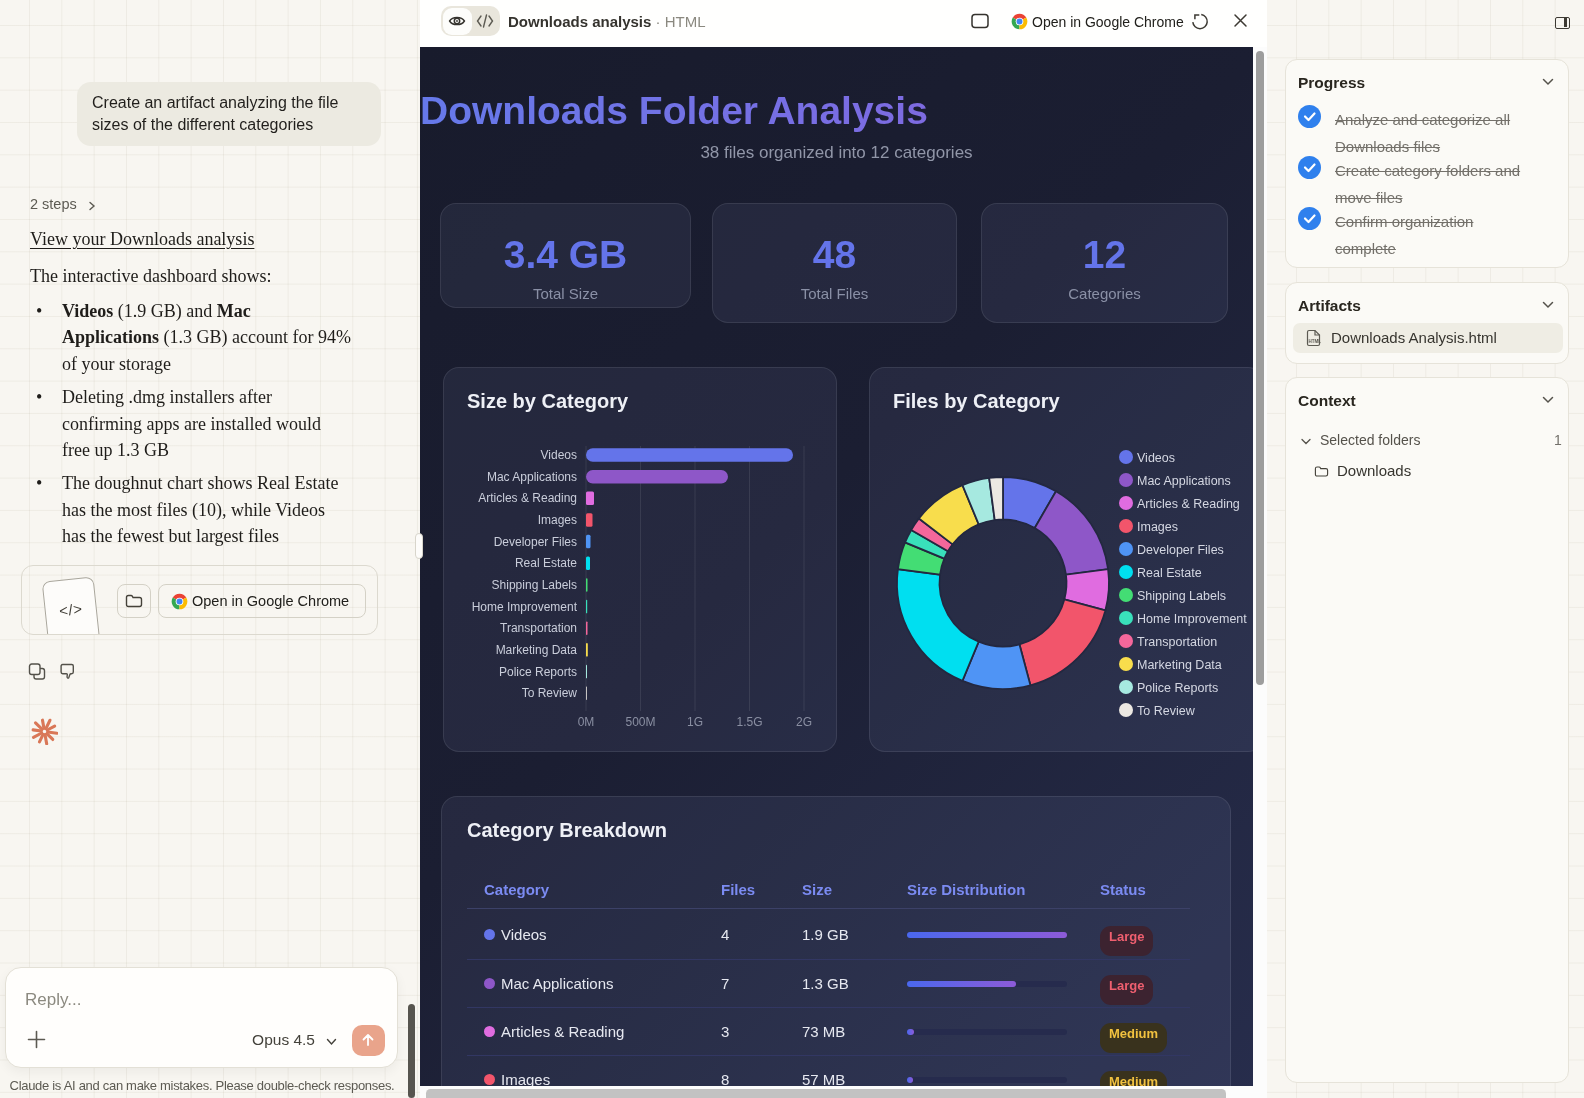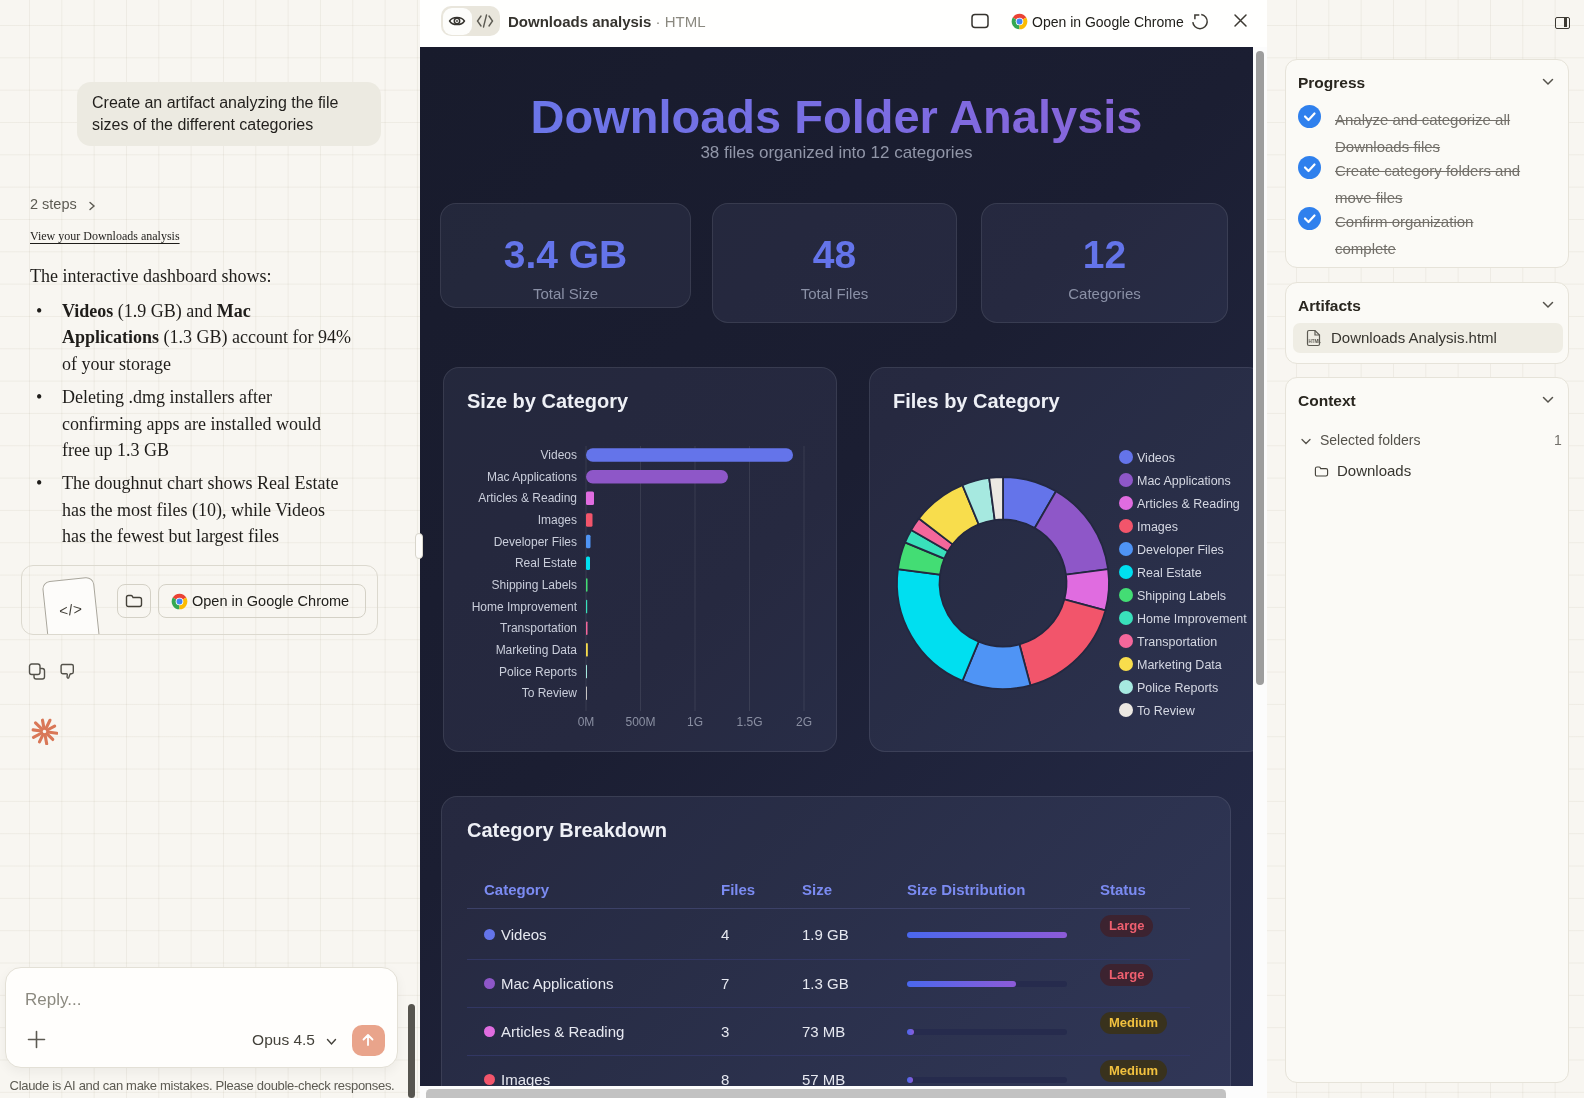--- a/index.html
+++ b/index.html
@@ -24,21 +24,21 @@
 #paneicon::after { content:""; position:absolute; left:3px; top:-1px; width:0; height:12px; border-left:1.5px solid #3d3a33; }
 #wintitle { position:absolute; left:131px; top:13px; font-size:14.5px; font-weight:bold; color:#3d3a33; letter-spacing:-0.2px; }
 
 #bubble { position:absolute; left:77px; top:82px; width:304px; height:64px; background:#eceae1; border-radius:14px; }
 #bubble .txt { position:absolute; left:15px; top:10px; font-size:16px; line-height:22px; color:#211f1c; }
 
 #steps { position:absolute; left:30px; top:196px; font-size:14.5px; color:#5c5a52; }
 #steps svg { vertical-align:-2px; margin-left:6px; }
 
 .serif { font-family:"Liberation Serif", serif; color:#1f1d1a; }
-#viewlink { position:absolute; left:30px; top:229px; font-size:12px; text-decoration:underline; text-underline-offset:3px; }
+#viewlink { position:absolute; left:30px; top:229px; font-size:18px; text-decoration:underline; text-underline-offset:3px; }
 #dash-shows { position:absolute; left:30px; top:266px; font-size:18px; }
 #bullets { position:absolute; left:30px; top:298px; width:327px; }
 #bullets ul { list-style:none; }
 #bullets li { position:relative; padding-left:32px; font-size:18px; line-height:26.4px; margin-bottom:7px; }
 #bullets li::before { content:"•"; position:absolute; left:6px; font-size:18px; }
 
 #artcard { position:absolute; left:21px; top:565px; width:357px; height:70px; border:1px solid #dcd9cf; border-radius:12px; overflow:hidden; }
 #tiltdoc { position:absolute; left:23px; top:13px; width:52px; height:66px; background:#fdfcfa; border:1px solid #a9a69c; border-radius:8px; transform:rotate(-6deg); }
 #tiltdoc span { position:absolute; left:0; right:0; top:21px; text-align:center; font-size:15px; color:#3f3c35; letter-spacing:0.5px; }
 .sqbtn { position:absolute; top:18px; width:34px; height:34px; border:1px solid #d4d1c6; border-radius:8px; background:transparent; }
@@ -66,37 +66,37 @@
 #arttitle .sub { font-weight:normal; color:#8b8980; }
 #arthead .winicon { position:absolute; left:551px; top:13px; }
 #arthead .chrome2 { position:absolute; left:591px; top:13px; }
 #arthead .openlbl { position:absolute; left:612px; top:14px; font-size:14px; color:#21201c; }
 #arthead .refresh { position:absolute; left:771px; top:12px; }
 #arthead .closex { position:absolute; left:813px; top:13px; }
 
 #dview { position:absolute; left:0; top:47px; width:833px; height:1051px; overflow:hidden;
   background:linear-gradient(135deg, #181b2c 0%, #1b1e32 45%, #272d4c 100%); }
 .dcard { position:absolute; background:rgba(185,200,255,0.07); border:1px solid rgba(255,255,255,0.09); border-radius:16px; }
-#dtitle { position:absolute; left:0; top:42px; width:833px; text-align:center; font-size:47px; font-weight:bold;
+#dtitle { position:absolute; left:0; top:42px; width:833px; font-size:39px; font-weight:bold;
   background:linear-gradient(90deg,#6679ea 0%, #7b6ce2 55%, #8f62d6 100%); -webkit-background-clip:text; background-clip:text; color:transparent; }
 #dsub { position:absolute; left:0; top:96px; width:833px; text-align:center; font-size:17px; color:#9196a8; }
 .statnum { position:absolute; left:0; width:100%; top:29px; text-align:center; font-size:39px; font-weight:bold; color:#6474ea; }
 .statlbl { position:absolute; left:0; width:100%; top:81px; text-align:center; font-size:15px; color:#8a90a6; }
 .ctitle { position:absolute; left:23px; top:22px; font-size:20px; font-weight:bold; color:#eef0f6; }
 
 #ttitle { position:absolute; left:25px; top:22px; font-size:20px; font-weight:bold; color:#eef0f6; }
 .th { position:absolute; top:84px; font-size:15px; font-weight:bold; color:#7b8bf2; }
 .trow { position:absolute; left:42px; width:706px; height:48px; }
 .trow .dot { position:absolute; left:0px; top:18.5px; width:11px; height:11px; border-radius:50%; }
 .trow .nm { position:absolute; left:17px; top:16px; font-size:15px; color:#e6e8f0; }
 .trow .fl { position:absolute; left:237px; top:16px; font-size:15px; color:#e6e8f0; }
 .trow .sz { position:absolute; left:318px; top:16px; font-size:15px; color:#e6e8f0; }
 .trow .bar { position:absolute; left:423px; top:21.5px; width:160px; height:6px; background:#262b4d; border-radius:3px; }
 .trow .bar i { position:absolute; left:0; top:0; height:6px; border-radius:3px; background:linear-gradient(90deg,#4a68ee,#8d5bd8); }
-.pill { position:absolute; left:616px; top:5px; height:22px; border-radius:11px; font-size:13px; font-weight:bold; line-height:22px; padding:0 9px; }
+.pill { position:absolute; left:616px; top:16px; height:30px; border-radius:11px; font-size:13px; font-weight:bold; line-height:22px; padding:0 9px; }
 .pill.lg { background:#3c2330; color:#ef5f6f; }
 .pill.md { background:#39321d; color:#f1c13f; }
 
 #vsb { position:absolute; left:833px; top:47px; width:14px; height:1051px; background:#fcfcfc; }
 #vsb .thumb { position:absolute; left:2.5px; top:4px; width:8px; height:634px; background:#9d9d9d; border-radius:4px; }
 #hsb { position:absolute; left:0; top:1086px; width:833px; height:12px; background:#fcfcfc; }
 #hsb .thumb { position:absolute; left:6px; top:3px; width:800px; height:9px; background:#c2c2c2; border-radius:4.5px 4.5px 0 0; }
 
 #side { position:absolute; left:1267px; top:0; width:317px; height:1098px; }
 #sideicon { position:absolute; left:288px; top:17px; width:15px; height:12px; border:1.5px solid #3d3a33; border-radius:2px; }

